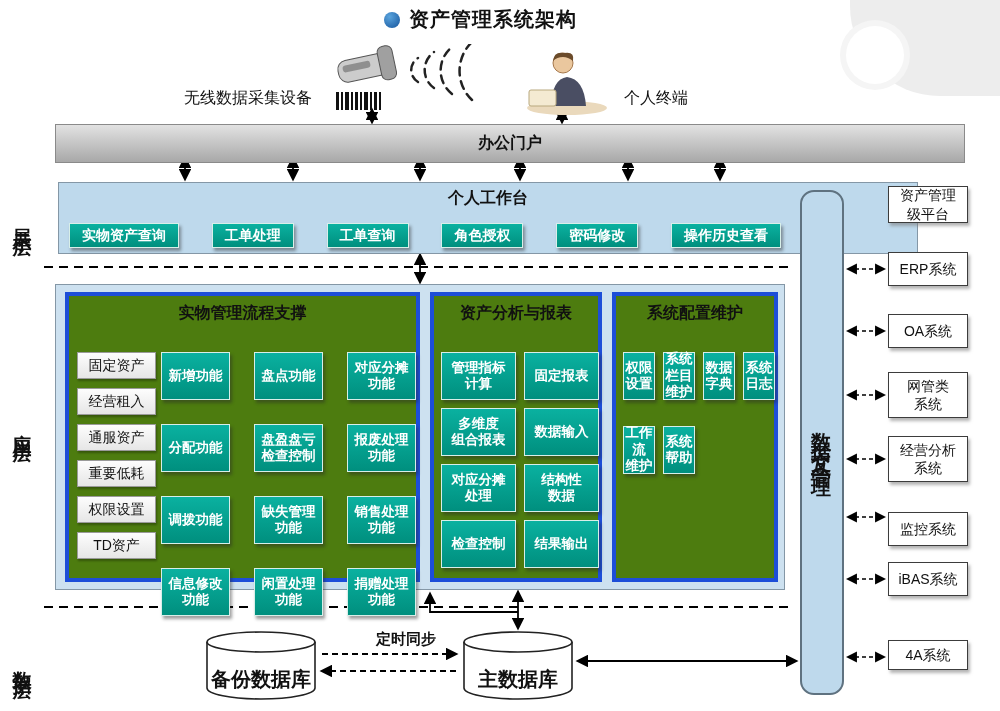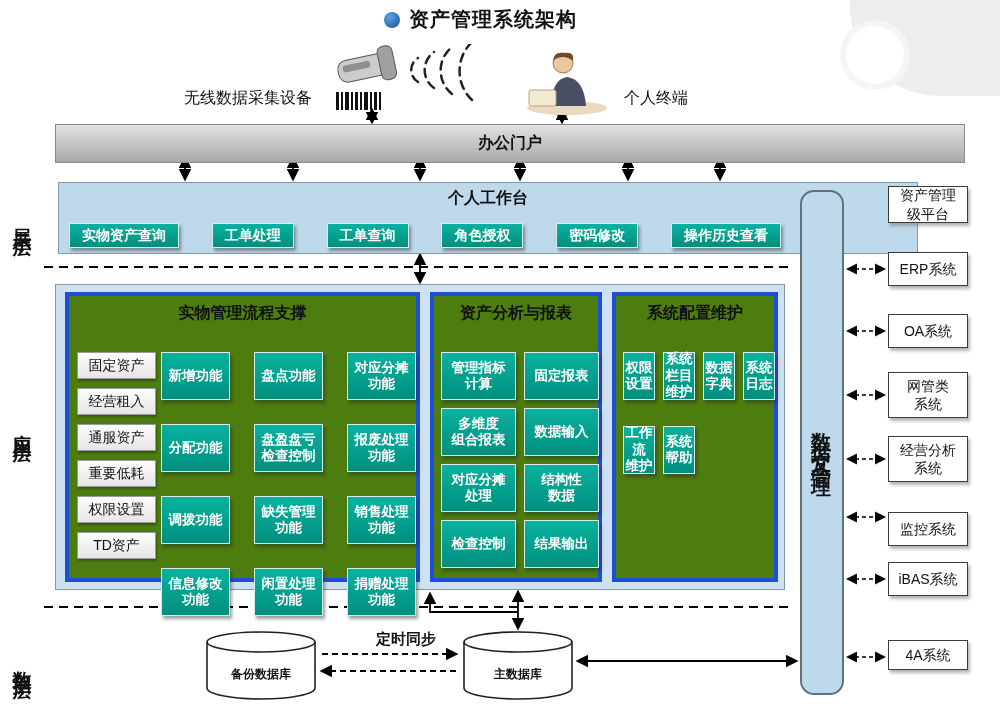--- a/index.html
+++ b/index.html
@@ -60,21 +60,21 @@
   .exchange-bar{position:absolute;left:800px;top:190px;width:44px;height:505px;background:#bed9ec;
                 border:2px solid #5f7280;border-radius:14px;display:flex;align-items:center;justify-content:center;
                 box-sizing:border-box;}
   .exchange-bar span{writing-mode:vertical-rl;text-orientation:upright;font-size:20px;font-weight:700;letter-spacing:9px;}
 
   
   .ext-box{position:absolute;left:888px;width:80px;background:#fff;border:1px solid #3c3c3c;
            box-shadow:2px 3px 3px rgba(120,120,120,.55);display:flex;align-items:center;justify-content:center;
            text-align:center;font-size:14px;line-height:1.3;white-space:pre-line;box-sizing:border-box;}
 
-  .db-label{position:absolute;width:112px;text-align:center;font-size:12px;font-weight:600;}
+  .db-label{position:absolute;width:112px;text-align:center;font-size:20px;font-weight:600;}
   .sync-label{position:absolute;left:348px;top:630px;width:116px;text-align:center;font-size:15px;font-weight:600;}
 
   svg.overlay{position:absolute;left:0;top:0;pointer-events:none;}
 </style>
 </head>
 <body>
 
 <div class="page">
 
   <div class="deco-tr"></div>

